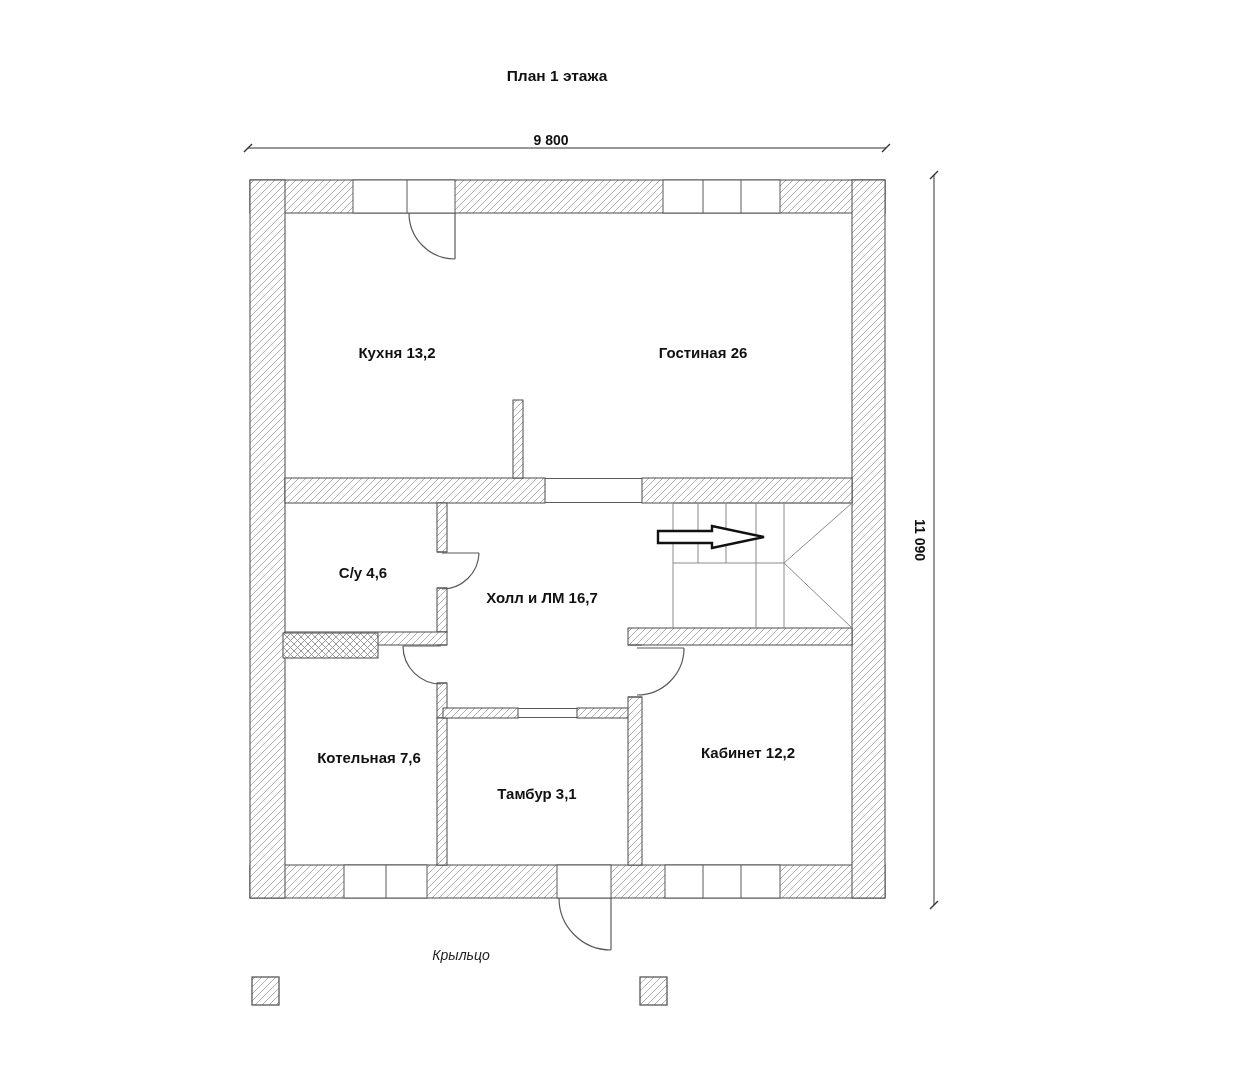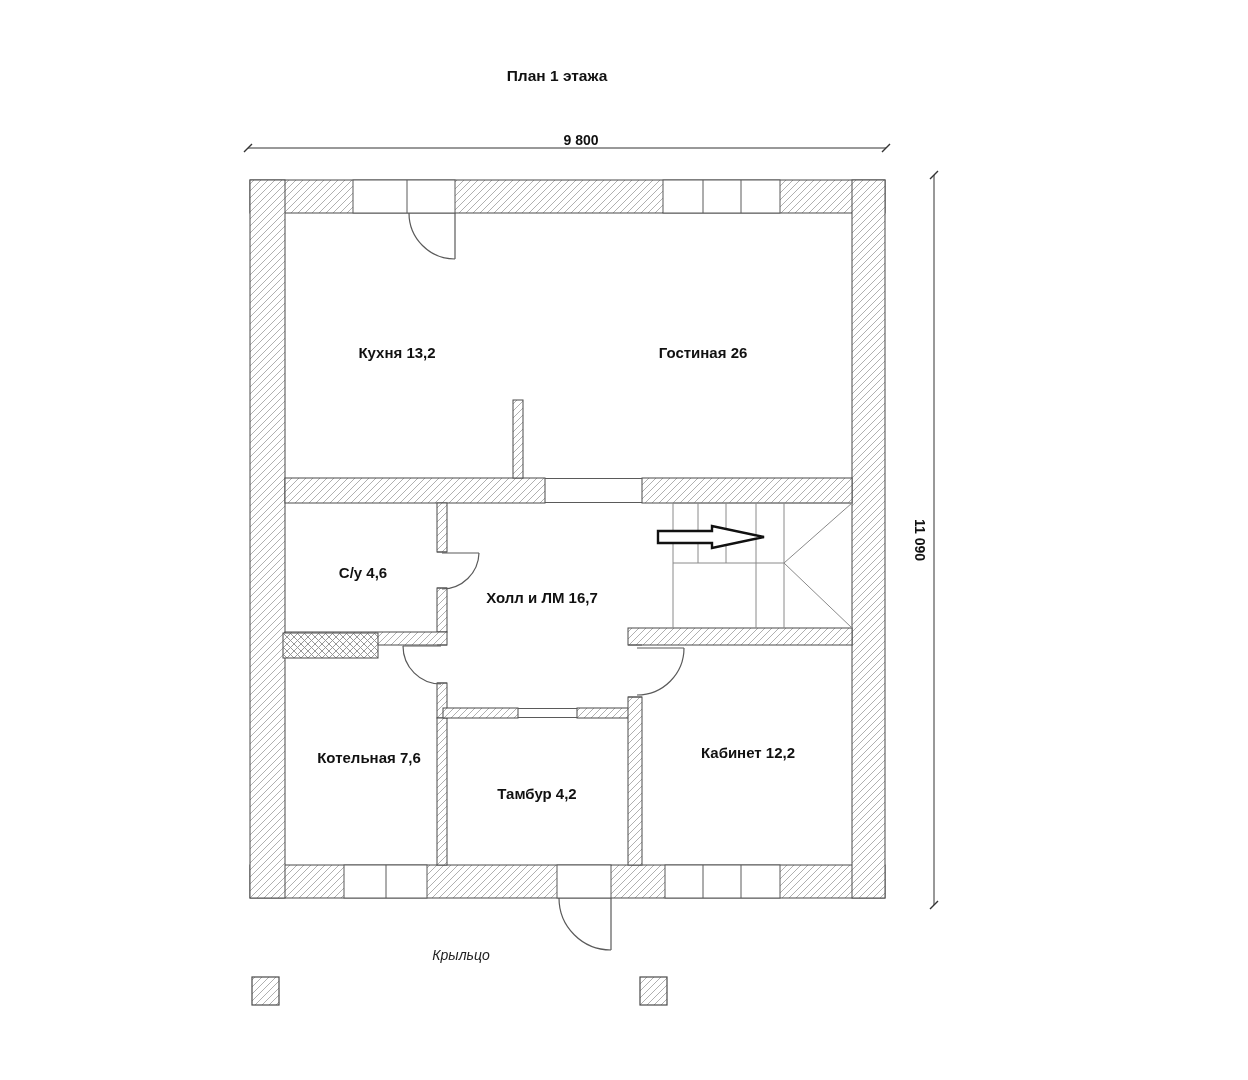--- a/index.html
+++ b/index.html
@@ -133,33 +133,33 @@
     <g stroke="#333333" stroke-width="1" fill="none">
       <path d="M248,148 H886"></path>
       <path d="M244,152 L252,144 M882,152 L890,144" stroke-width="1.4"></path>
       <path d="M934,175 V905"></path>
       <path d="M930,179 L938,171 M930,909 L938,901" stroke-width="1.4"></path>
     </g>
   </svg>
 
   <div class="label title" style="left:557px;top:76px;">План 1 этажа</div>
 
-  <div class="label dim" style="left:581px;top:140px;">9 800</div>
+  <div class="label dim" style="left:551px;top:140px;">9 800</div>
 
   <div class="label dim dim-v" style="left:920px;top:540px;">11 090</div>
 
   <div class="label" style="left:397px;top:352px;">Кухня 13,2</div>
 
   <div class="label" style="left:703px;top:352px;">Гостиная 26</div>
 
   <div class="label" style="left:363px;top:572px;">С/у 4,6</div>
 
   <div class="label" style="left:542px;top:597px;">Холл и ЛМ 16,7</div>
 
   <div class="label" style="left:369px;top:757px;">Котельная 7,6</div>
 
-  <div class="label" style="left:537px;top:793px;">Тамбур 4,2</div>
+  <div class="label" style="left:537px;top:793px;">Тамбур 3,1</div>
 
   <div class="label" style="left:748px;top:752px;">Кабинет 12,2</div>
 
   <div class="label porch" style="left:461px;top:955px;">Крыльцо</div>
 
 </div>
 
 </body></html>

